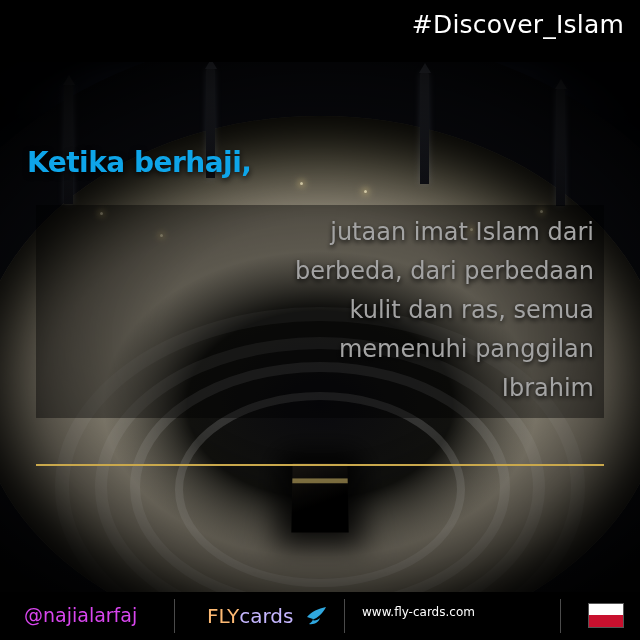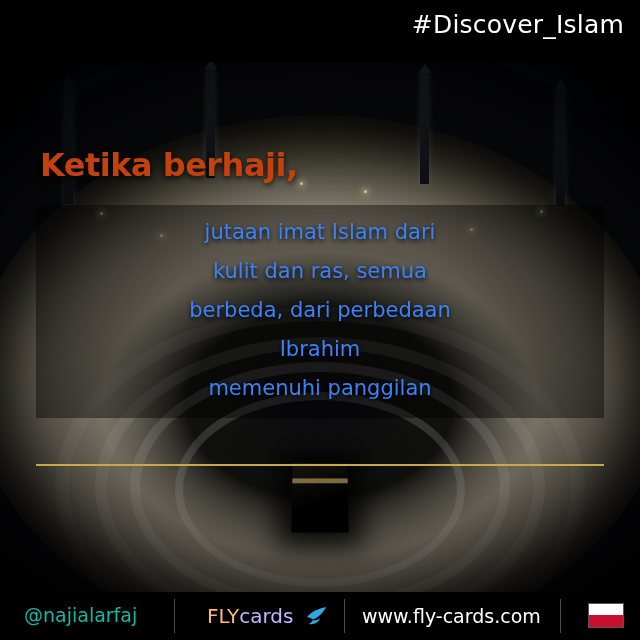--- a/index.html
+++ b/index.html
@@ -137,47 +137,47 @@
   }
   .vignette {
     position: absolute;
     inset: 0;
     background: radial-gradient(ellipse 70% 62% at 50% 52%, rgba(0,0,0,0) 35%, rgba(0,0,0,0.55) 78%, rgba(0,0,0,0.95) 100%);
   }
 
   
   .headline {
     position: absolute;
-    left: 40px;
+    left: 27px;
     top: 146px;
-    color: #c2410c;
-    font-size: 32px;
+    color: #0ea5e9;
+    font-size: 28px;
     font-weight: bold;
     font-family: "DejaVu Sans", sans-serif;
     text-shadow: 0 2px 6px rgba(0,0,0,0.9);
     z-index: 30;
     letter-spacing: -0.5px;
   }
 
   
   .body-panel {
     position: absolute;
     left: 36px;
     top: 205px;
     width: 568px;
     background: rgba(0,0,0,0.42);
     z-index: 30;
     padding: 8px 0 10px 0;
     box-sizing: border-box;
   }
   .body-text {
-    color: #3b82f6;
-    font-size: 21px;
+    color: #a3a3a3;
+    font-size: 24px;
     line-height: 39px;
-    text-align: center;
+    text-align: right;
     font-family: "DejaVu Sans", sans-serif;
     text-shadow: 0 2px 5px rgba(0,0,0,0.95);
     padding: 0 10px;
     box-sizing: border-box;
   }
   .gold-rule {
     position: absolute;
     left: 36px;
     top: 464px;
     width: 568px;
@@ -198,21 +198,21 @@
   }
   .bb-inner {
     position: relative;
     width: 640px;
     height: 48px;
   }
   .handle {
     position: absolute;
     left: 24px;
     top: 12px;
-    color: #14b8a6;
+    color: #d946ef;
     font-size: 19px;
     font-family: "DejaVu Sans", sans-serif;
     white-space: nowrap;
   }
   .sep {
     position: absolute;
     top: 7px;
     width: 1px;
     height: 34px;
     background: #4a4a4a;
@@ -233,21 +233,21 @@
     left: 306px;
     top: 14px;
     width: 22px;
     height: 20px;
   }
   .website {
     position: absolute;
     left: 362px;
     top: 13px;
     color: #ffffff;
-    font-size: 19px;
+    font-size: 12px;
     font-family: "DejaVu Sans", sans-serif;
     white-space: nowrap;
   }
   .flag {
     position: absolute;
     right: 16px;
     top: 11px;
     width: 36px;
     height: 25px;
     border: 1px solid #555;
@@ -291,24 +291,24 @@
   </div>
 
   <div class="top-bar">
     <div class="hashtag">#Discover_Islam</div>
   </div>
 
   <div class="headline">Ketika berhaji,</div>
 
   <div class="body-panel">
     <div class="body-text">jutaan imat Islam dari</div>
+    <div class="body-text">berbeda, dari perbedaan</div>
     <div class="body-text">kulit dan ras, semua</div>
-    <div class="body-text">berbeda, dari perbedaan</div>
+    <div class="body-text">memenuhi panggilan</div>
     <div class="body-text">Ibrahim</div>
-    <div class="body-text">memenuhi panggilan</div>
   </div>
 
   <div class="gold-rule"></div>
 
   <div class="bottom-bar">
     <div class="bb-inner">
       <div class="handle">@najialarfaj</div>
       <div class="sep" style="left:174px;"></div>
       <div class="brand">
         <span class="fly">FLY</span><span class="cards">cards</span>

